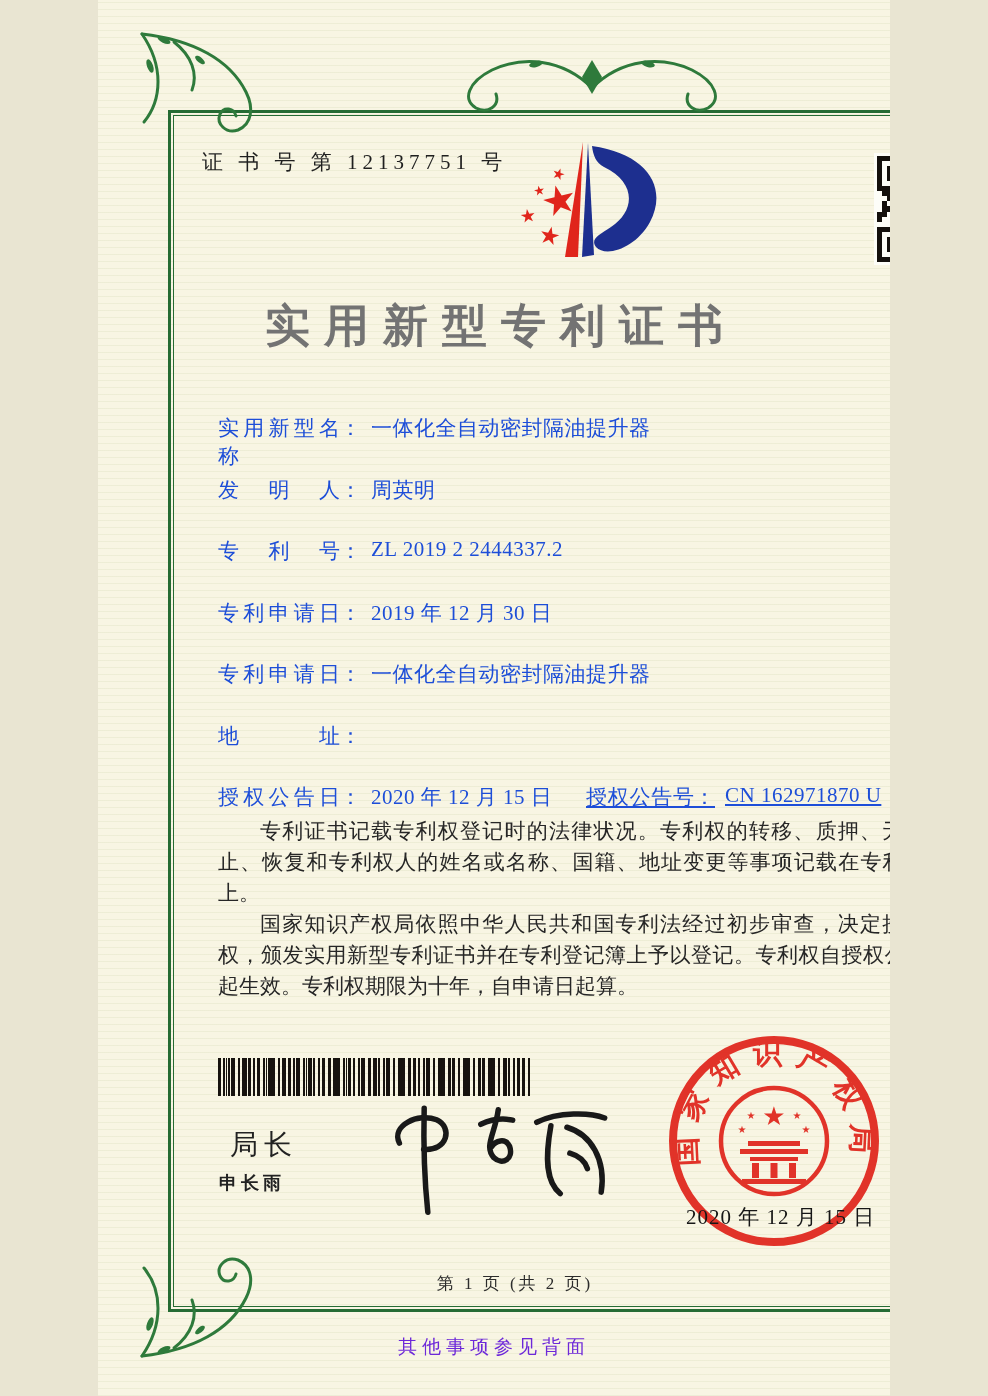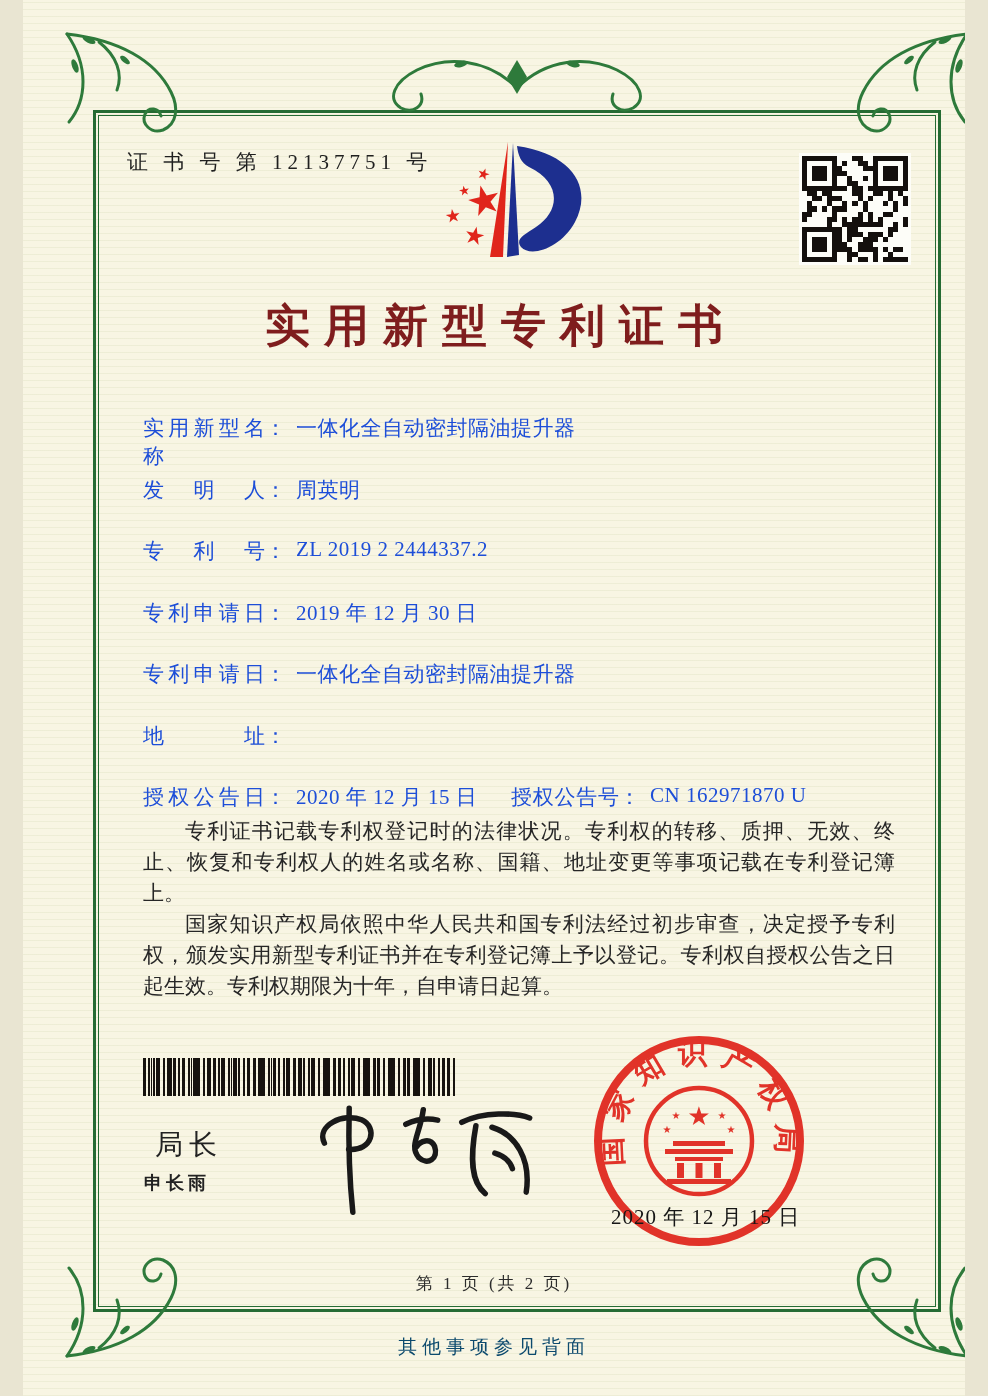--- a/index.html
+++ b/index.html
@@ -1,17 +1,17 @@
 <!DOCTYPE html>
 <html><head>
 <meta charset="utf-8">
 <style>
   html,body{margin:0;padding:0;background:#e9e5d2;}
   .paper{
-    position:relative;width:942px;height:1396px;margin:0 auto;
+    position:relative;width:792px;height:1396px;margin:0 auto;
     background:#f8f5e3;overflow:hidden;
     font-family:"Liberation Serif","DejaVu Serif",serif;color:#222;
   }
   .paper::before{
     content:"";position:absolute;inset:0;z-index:0;pointer-events:none;
     background:repeating-linear-gradient(0deg, rgba(146,166,96,0.10) 0 1px, transparent 1px 7px);
   }
   .frame{position:absolute;left:70px;top:110px;width:842px;height:1196px;
     border:3px solid #256b33;z-index:1;}
   .frame::after{content:"";position:absolute;inset:2px;border:1px solid #256b33;}
@@ -25,30 +25,30 @@
     font-size:21px;letter-spacing:5px;color:#1f1f1f;}
 
   .logo{position:absolute;left:398px;top:126px;width:200px;height:164px;z-index:3;}
 
   .qr{position:absolute;left:776px;top:153px;width:112px;height:112px;z-index:3;
     background:#fdfdf8;display:grid;grid-template-columns:repeat(21,1fr);
     grid-template-rows:repeat(21,1fr);padding:3px;box-sizing:border-box;}
   .qr div.on{background:#14100d;}
 
   .title{position:absolute;left:0;top:296px;width:100%;text-align:center;z-index:3;
-    font-size:45px;font-weight:700;letter-spacing:14px;text-indent:14px;color:#7f1d1d;}
+    font-size:45px;font-weight:700;letter-spacing:14px;text-indent:14px;color:#737373;}
 
   .fields{position:absolute;left:120px;top:414px;width:770px;z-index:3;
     font-size:21px;color:#1d4ed8;}
   .frow{height:61.5px;display:flex;align-items:flex-start;position:relative;}
   .f-label{display:inline-block;width:122px;text-align:justify;text-align-last:justify;
     flex:0 0 122px;}
   .f-colon{margin-right:10px;}
   .f-value{letter-spacing:0.5px;}
-  .grant-2{position:absolute;left:368px;top:0;display:flex;}
+  .grant-2{position:absolute;left:368px;top:0;display:flex;text-decoration:underline;}
   .grant-2 .f-label{width:108px;flex:0 0 108px;}
 
   .paragraphs{position:absolute;left:120px;top:816px;width:752px;z-index:3;
     font-size:21px;line-height:31px;text-align:justify;color:#262626;}
   .paragraphs p{margin:0;text-indent:2em;}
 
   .barcode{position:absolute;left:120px;top:1058px;width:312px;height:38px;z-index:3;
     background:
       repeating-linear-gradient(90deg,#17130f 0 2px,transparent 2px 5px),
       repeating-linear-gradient(90deg,#17130f 0 1px,transparent 1px 8px),
@@ -59,23 +59,23 @@
   .signoff-name{position:absolute;left:121px;top:1171px;z-index:3;
     font-size:18px;letter-spacing:4px;font-family:"Liberation Sans","DejaVu Sans",sans-serif;font-weight:bold;}
 
   .signature{position:absolute;left:256px;top:1100px;z-index:4;}
 
   .seal{position:absolute;left:563px;top:1028px;width:226px;height:226px;z-index:4;opacity:.93;}
   .seal-date{position:absolute;left:588px;top:1203px;z-index:6;
     font-size:21px;letter-spacing:1px;color:#161616;}
 
   .page-no{position:absolute;left:0;top:1272px;width:100%;text-align:center;z-index:3;
-    font-size:17px;letter-spacing:3px;color:#2c2c2c;}
+    font-size:17px;letter-spacing:3px;color:#2c2c2c;padding-left:21px;}
   .back-note{position:absolute;left:0;top:1334px;width:100%;text-align:center;z-index:3;
-    font-size:19px;letter-spacing:5px;color:#0c4a6e;}
+    font-size:19px;letter-spacing:5px;color:#6d28d9;}
 </style>
 </head>
 <body>
 
 <div class="paper">
 
   <div class="frame"></div>
 
   <div class="orn tl" style="left:36px;top:26px;">
     <svg width="150" height="112" viewBox="0 0 150 112">

